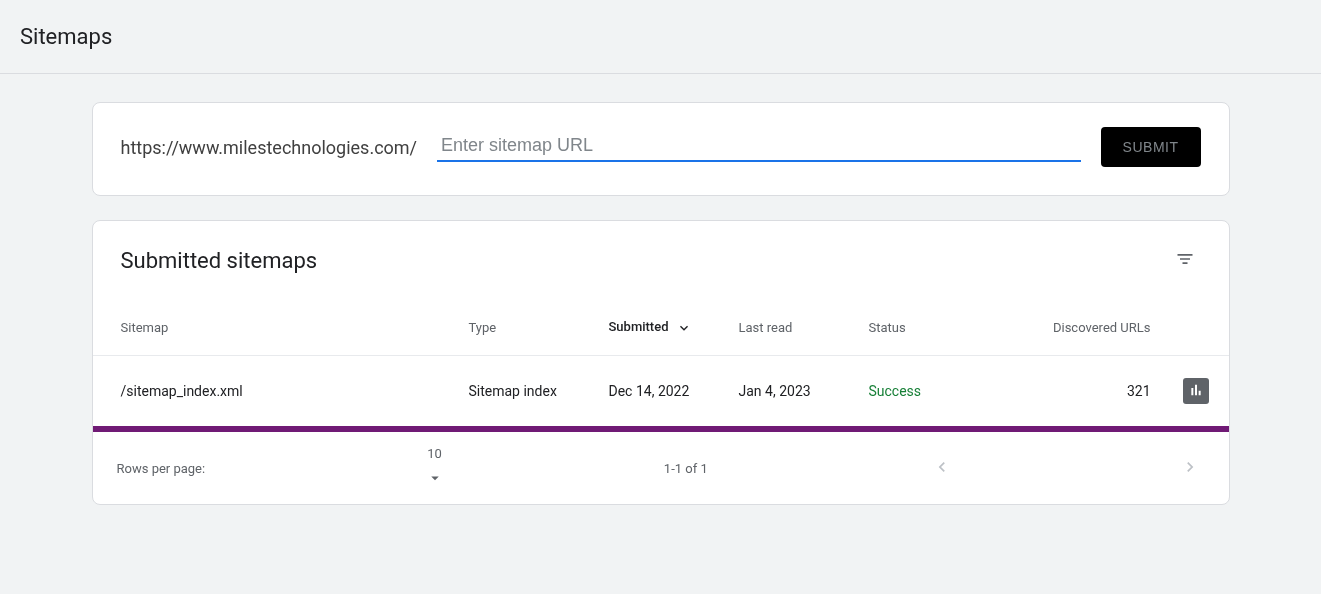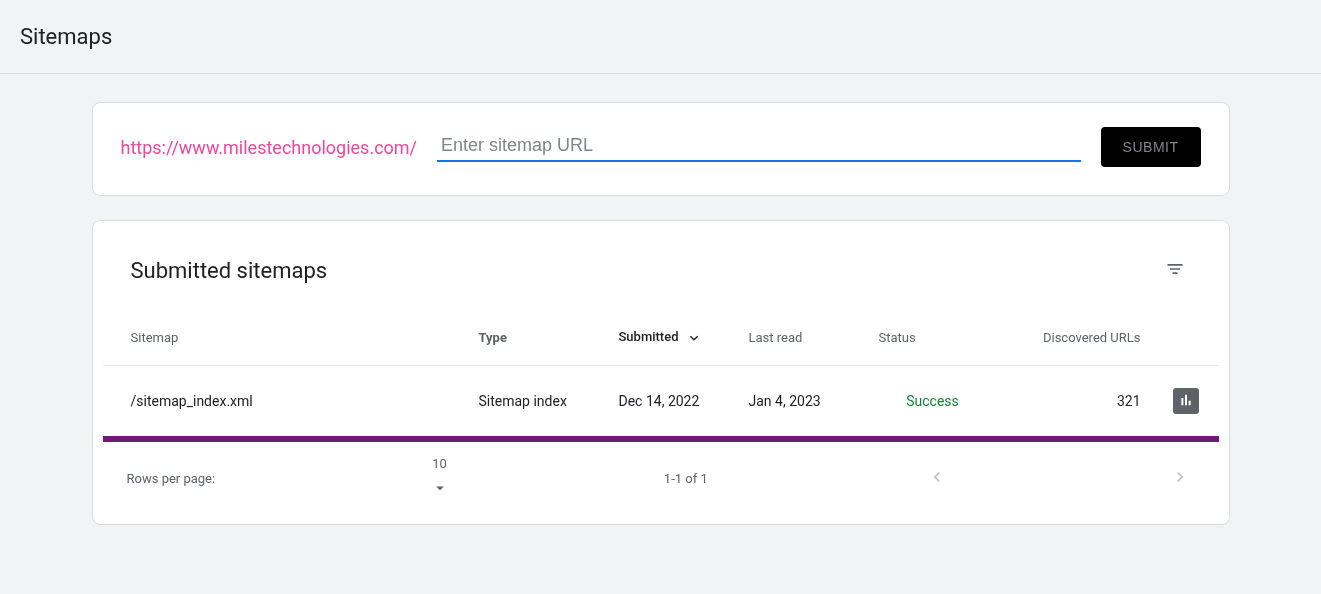--- a/index.html
+++ b/index.html
@@ -39,21 +39,21 @@
     color: #202124;
     margin-bottom: 36px;
   }
   .add-row {
     display: flex;
     align-items: center;
     gap: 0;
   }
   .prefix {
     font-size: 18px;
-    color: #ec4899;
+    color: #404040;
     white-space: nowrap;
   }
   .url-input {
     flex: 1;
     border: none;
     border-bottom: 2px solid #1a73e8;
     font-size: 18px;
     color: #202124;
     padding: 2px 0 4px 4px;
     outline: none;
@@ -69,21 +69,21 @@
     border: none;
     border-radius: 4px;
     color: #80868b;
     font-size: 14px;
     letter-spacing: 0.5px;
     font-weight: 500;
     padding: 12px 22px;
     cursor: pointer;
   }
   .card-list {
-    padding: 10px;
+    padding: 0;
   }
   .list-header {
     display: flex;
     justify-content: space-between;
     align-items: center;
     padding: 22px 28px 12px 28px;
   }
   .list-header h2 {
     font-size: 22px;
     font-weight: 400;
@@ -122,21 +122,21 @@
   tbody td {
     font-size: 14px;
     color: #202124;
     padding: 22px 16px;
     border-bottom: 6px solid #701a75;
     vertical-align: middle;
     margin-left: 36px;
   }
   tbody td:first-child { padding-left: 28px; }
   tbody td:last-child { padding-right: 20px; text-align: right; }
-  .status-success { color: #188038; text-align: center; }
+  .status-success { color: #188038; }
   .discovered-cell {
     text-align: right;
   }
   .row-actions {
     display: inline-flex;
     align-items: center;
     gap: 16px;
     justify-content: flex-end;
   }
   .chart-btn {
@@ -170,21 +170,21 @@
   }
   .page-btn {
     background: none;
     border: none;
     cursor: pointer;
     color: #bdc1c6;
     padding: 4px;
   }
   .th-discovered { text-align: right; }
   .col-sitemap { width: 360px; }
-  .col-type { width: 140px; font-weight: bold; }
+  .col-type { width: 140px; }
   .col-submitted { width: 130px; }
   .col-lastread { width: 130px; }
   .col-status { width: 140px; }
 </style>
 </head>
 <body>
 
 <div class="header">
   <h1>Sitemaps</h1>
 </div>

